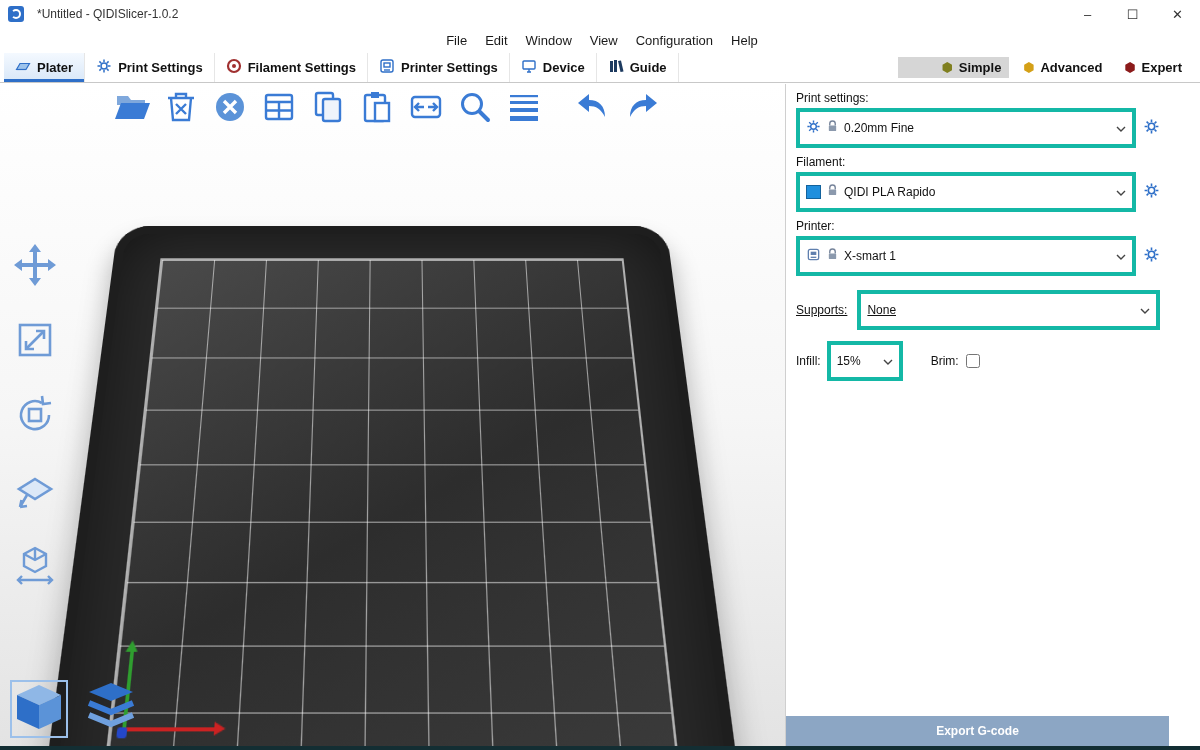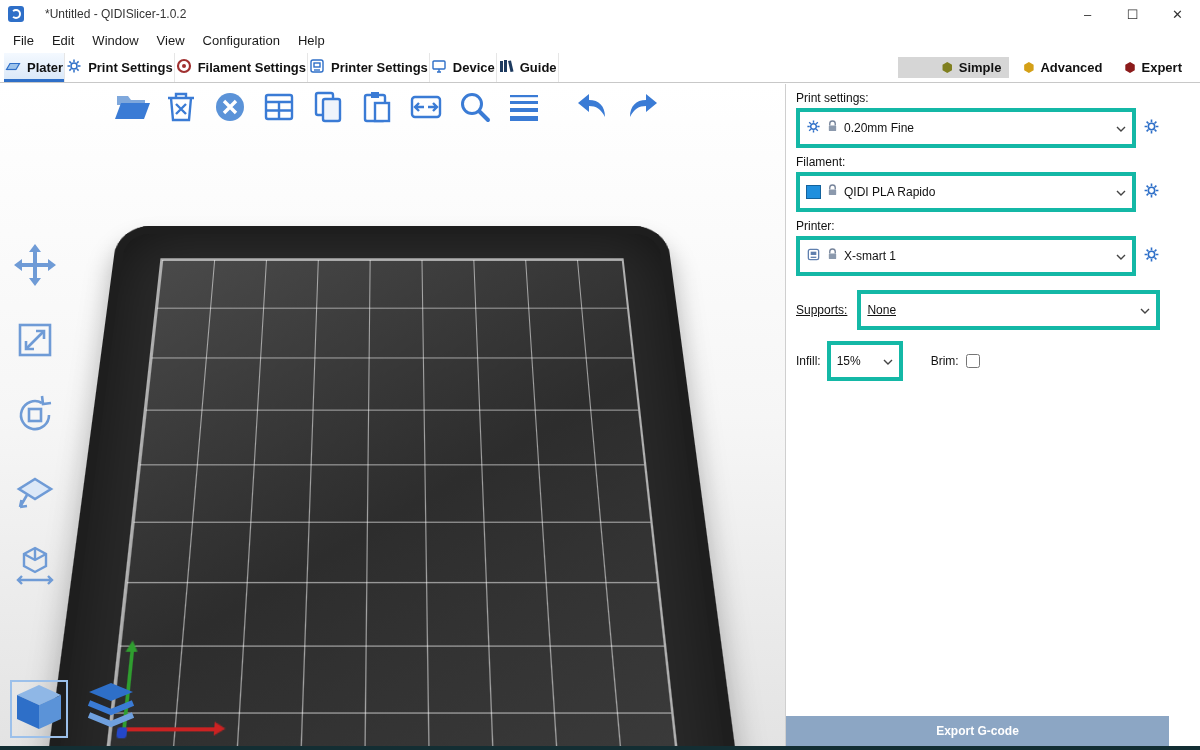--- a/index.html
+++ b/index.html
@@ -1,34 +1,34 @@
 <!DOCTYPE html>
 <html><head>
 <meta charset="utf-8">
 <style>
   * { box-sizing: border-box; margin: 0; padding: 0; }
   html,body { width:1200px; height:750px; overflow:hidden; background:#fff;
               font-family:"Liberation Sans", sans-serif; }
   .window { position:relative; width:1200px; height:750px; background:#fff; }
 
   
-  .titlebar { height:28px; display:flex; align-items:center; padding-left:8px; gap:21px; background:#fff; }
+  .titlebar { height:28px; display:flex; align-items:center; padding-left:8px; gap:13px; background:#fff; }
   .app-icon { width:16px; height:16px; border-radius:3px; background:#2e6fc8; position:relative; flex:0 0 auto; }
   .app-icon::after { content:""; position:absolute; inset:3px; border:2px solid #fff; border-radius:50%; border-left-color:transparent; }
   .title-text { font-size:12px; color:#333; }
   .win-controls { margin-left:auto; display:flex; height:28px; }
   .win-btn { width:45px; height:28px; display:flex; align-items:center; justify-content:center; font-size:13px; color:#333; cursor:default; }
 
   
-  .menubar { height:25px; display:flex; align-items:center; padding-left:4px; background:#fff; }
+  .menubar { height:25px; display:flex; align-items:center; padding-left:4px; background:#fff;justify-content:center; }
   .menu-item { padding:2px 9px; font-size:13px; color:#1a1a1a; }
 
   
   .tabbar { height:30px; display:flex; align-items:stretch; background:#fff; border-bottom:1px solid #c8c8c8; padding-left:4px; }
-  .tab { display:flex; align-items:center; gap:6px; padding:0 1px; font-size:13px; font-weight:600; color:#111; border-right:1px solid #e6e6e6; }
+  .tab { display:flex; align-items:center; gap:6px; padding:0 11px; font-size:13px; font-weight:600; color:#111; border-right:1px solid #e6e6e6; }
   .tab.active { background:linear-gradient(#f4f9ff,#d8e7f8); box-shadow: inset 0 -3px 0 #2e6fc8; }
   .modes { margin-left:auto; display:flex; align-items:center; gap:6px; padding-right:10px; }
   .mode { display:flex; align-items:center; gap:6px; padding:3px 8px; font-size:13px; font-weight:600; color:#111; }
   .mode.active { background:#d6d6d6;padding-left:44px; }
   .hex { width:11px; height:11px; display:inline-block;
          clip-path:polygon(50% 0,93% 25%,93% 75%,50% 100%,7% 75%,7% 25%); }
   .hex.simple { background:#7f7f1f; } .hex.advanced { background:#d4a017; } .hex.expert { background:#8b1a1a; }
 
   
   .main { position:absolute; top:84px; left:0; right:0; bottom:0; display:flex; }

